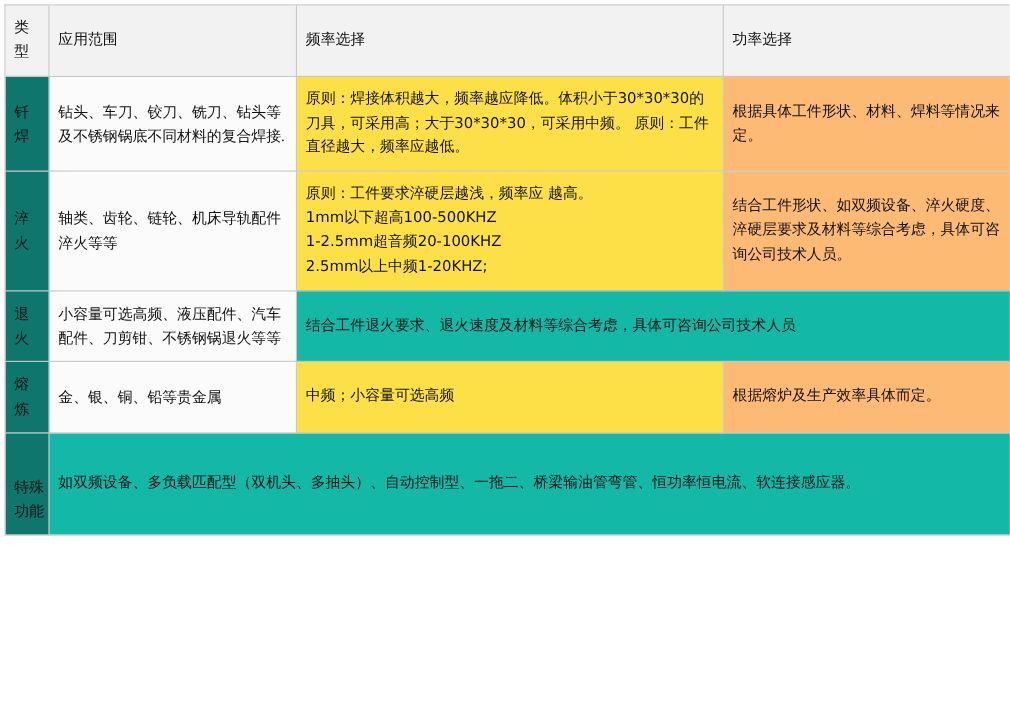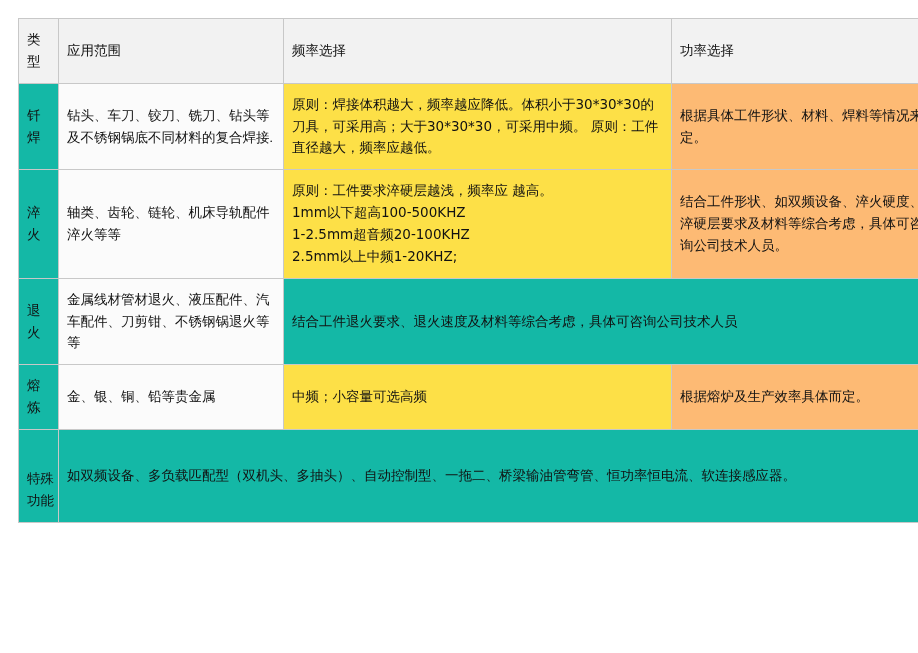--- a/index.html
+++ b/index.html
@@ -9,21 +9,21 @@
   }
   body {
     font-family: "DejaVu Sans", "Liberation Sans", sans-serif;
     width: 918px;
     height: 653px;
     overflow: hidden;
   }
   .table-wrap {
     width: 918px;
     box-sizing: border-box;
-    padding: 18px;
+    padding: 4px;
   }
   table.spec {
     border-collapse: collapse;
     width: 918px;
     table-layout: fixed;
     border-top: 1px solid #c8c8c8;
     border-left: 1px solid #c8c8c8;
   }
   table.spec td, table.spec th {
     border-right: 1px solid #c8c8c8;
@@ -43,21 +43,21 @@
     font-size: 15px;
     padding: 12px 6px;
     color: #000;
   }
   col.c-type { width: 40px; }
   col.c-scope { width: 225px; }
   col.c-freq { width: 388px; }
   col.c-power { width: 265px; }
 
   td.type-cell {
-    background: #14b8a6;
+    background: #0f766e;
     text-align: center;
     font-weight: bold;
     font-size: 15px;
     padding: 10px 2px;
     letter-spacing: 0px;
     line-height: 1.35;
     color: #000;
     font-family: Liberation Serif, serif;
   }
   td.scope-cell {
@@ -112,21 +112,21 @@
         <td class="type-cell">淬火</td>
         <td class="scope-cell multiline">轴类、齿轮、链轮、机床导轨配件淬火等等</td>
         <td class="freq-cell multiline">原则：工件要求淬硬层越浅，频率应 越高。
 1mm以下超高100-500KHZ
 1-2.5mm超音频20-100KHZ
 2.5mm以上中频1-20KHZ;</td>
         <td class="power-cell multiline">结合工件形状、如双频设备、淬火硬度、淬硬层要求及材料等综合考虑，具体可咨询公司技术人员。</td>
       </tr>
       <tr>
         <td class="type-cell">退火</td>
-        <td class="scope-cell multiline">金属线材管材退火、液压配件、汽车配件、刀剪钳、不锈钢锅退火等等</td>
+        <td class="scope-cell multiline">小容量可选高频、液压配件、汽车配件、刀剪钳、不锈钢锅退火等等</td>
         <td class="full-cell multiline" colspan="2">结合工件退火要求、退火速度及材料等综合考虑，具体可咨询公司技术人员</td>
       </tr>
       <tr>
         <td class="type-cell">熔炼</td>
         <td class="scope-cell multiline">金、银、铜、铅等贵金属</td>
         <td class="freq-cell multiline">中频；小容量可选高频</td>
         <td class="power-cell multiline">根据熔炉及生产效率具体而定。</td>
       </tr>
       <tr>
         <td class="type-cell"><span class="type-two-line">特殊功能</span></td>

